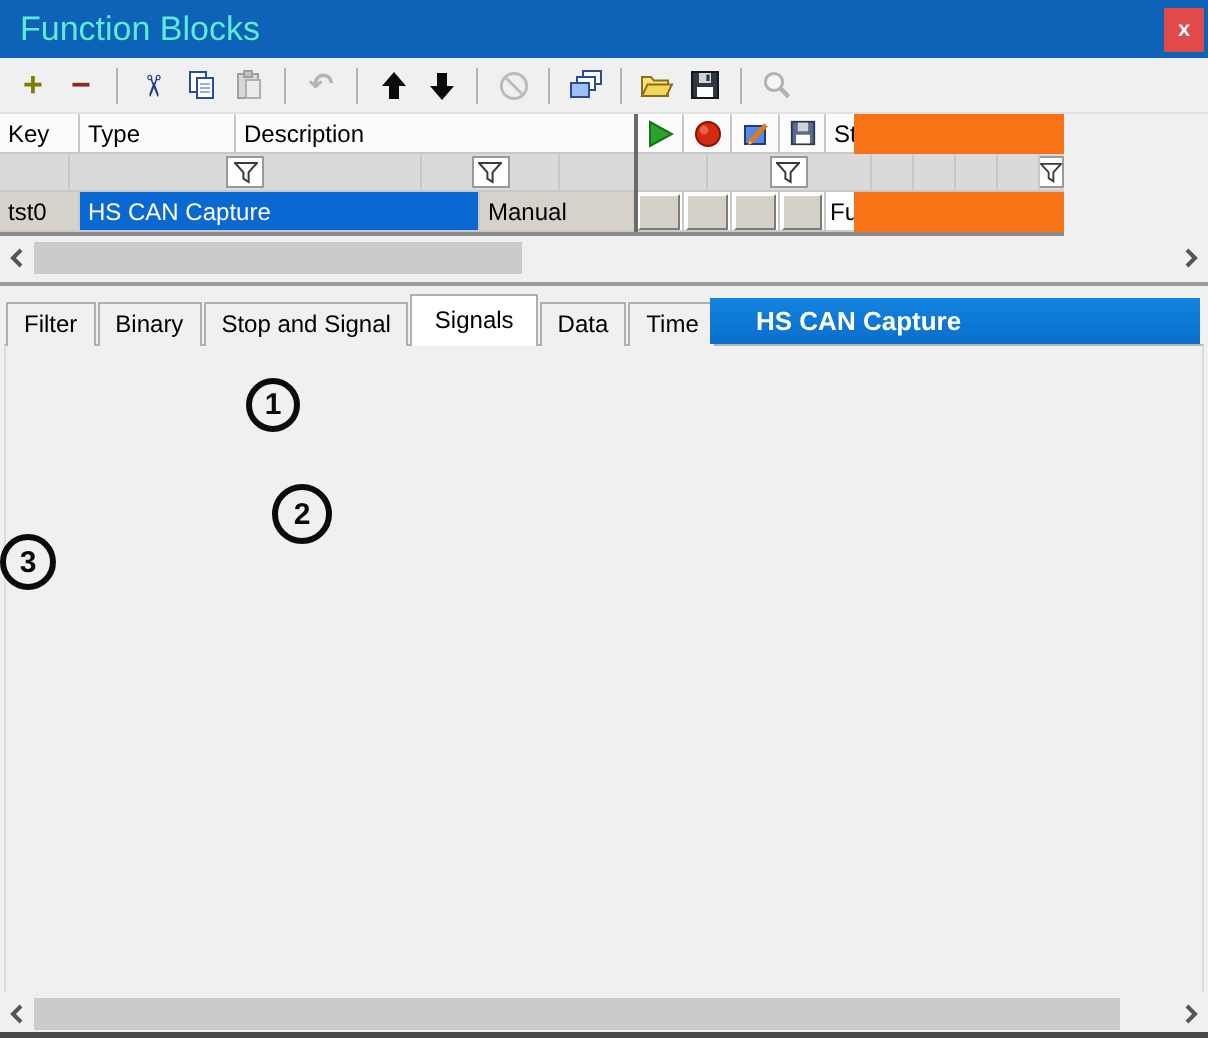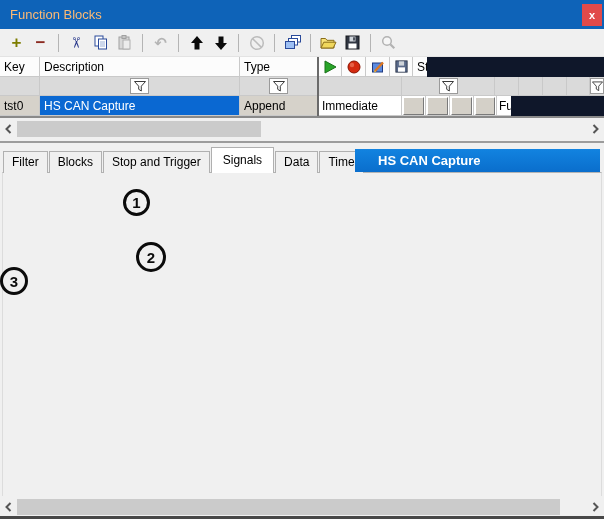--- a/index.html
+++ b/index.html
@@ -2,36 +2,36 @@
 <html><head>
 <meta charset="utf-8">
 <style>
   html,body{margin:0;padding:0;background:#cfcfcf;}
   .window{position:relative;width:604px;height:519px;background:#f0f0f0;
     font-family:"Liberation Sans","DejaVu Sans",sans-serif;font-size:12px;color:#000;
     overflow:hidden;}
 
   
   .titlebar{position:absolute;left:0;top:0;width:604px;height:29px;background:#0e63b8;}
-  .title-text{position:absolute;left:10px;top:0;line-height:29px;color:#fdba74;font-size:13px;}
+  .title-text{position:absolute;left:10px;top:0;line-height:29px;color:#5eead4;font-size:17px;}
   .close-btn{position:absolute;right:2px;top:4px;width:20px;height:22px;background:#e14a4a;
     color:#fff;font-size:11px;font-weight:bold;display:flex;align-items:center;justify-content:center;}
 
   
   .toolbar{position:absolute;left:0;top:29px;width:604px;height:28px;background:#f0f0f0;
     display:flex;align-items:center;padding-left:7px;box-sizing:border-box;gap:5px;border-bottom:1px solid #e3e3e3;}
   .tbtn{width:19px;height:20px;display:flex;align-items:center;justify-content:center;flex:0 0 auto;}
   .tsep{width:1px;height:18px;background:#b4b4b4;margin:0 3px;flex:0 0 auto;}
   .glyph-plus{color:#7d7d00;font-weight:900;font-size:17px;line-height:1;}
   .glyph-minus{color:#8b2a20;font-weight:900;font-size:17px;line-height:1;}
   .glyph-cut{color:#2a3a8c;font-size:15px;transform:rotate(90deg);display:inline-block;}
   .glyph-undo{color:#b4b4b4;font-weight:bold;font-size:15px;line-height:1;}
 
   
-  .grid{position:absolute;left:0;top:57px;width:604px;border-bottom:2px solid #8a8a8a;background:#0f172a;}
+  .grid{position:absolute;left:0;top:57px;width:532px;border-bottom:2px solid #8a8a8a;background:#f97316;}
   .grow{display:flex;}
   .gcell{box-sizing:border-box;border-right:1px solid #c9c9c9;border-bottom:1px solid #c9c9c9;
     overflow:hidden;white-space:nowrap;display:flex;align-items:center;}
   .hdr .gcell{height:20px;background:#fcfcfc;padding:0 4px;}
   .hdr .icon-cell{padding:0;justify-content:center;}
   .flt .gcell{height:19px;background:#dadada;padding:0;justify-content:center;}
   .dat .gcell{height:20px;background:#fff;padding:0 4px;}
   .c0{width:40px}.c1{width:200px}.c2{width:78px}.c3{width:84px}.c4{width:93px}
   .c5{width:24px}.c6{width:24px}.c7{width:24px}.c8{width:23px}.c9{width:14px;border-right:none}
   .cell-gray{background:#d6d2ca !important;}
@@ -171,22 +171,22 @@
       <svg width="15" height="15" viewBox="0 0 15 15">
         <circle cx="6" cy="6" r="4.3" fill="#f6f6f6" stroke="#b2b2b2" stroke-width="1.5"></circle>
         <line x1="9.3" y1="9.3" x2="13.3" y2="13.3" stroke="#b2b2b2" stroke-width="2.2"></line>
       </svg>
     </div>
   </div>
 
   <div class="grid">
     <div class="grow hdr">
       <div class="gcell c0">Key</div>
+      <div class="gcell c2">Type</div>
       <div class="gcell c1">Description</div>
-      <div class="gcell c2">Type</div>
       <div class="gcell c5 icon-cell">
         <svg width="14" height="14" viewBox="0 0 14 14">
           <polygon points="2,1 13,7 2,13" fill="#28a428" stroke="#187018"></polygon>
         </svg>
       </div>
       <div class="gcell c6 icon-cell">
         <svg width="14" height="14" viewBox="0 0 14 14">
           <circle cx="7" cy="7" r="6" fill="#d42a10" stroke="#8a1200"></circle>
           <circle cx="5" cy="5" r="2.2" fill="#f07a60" opacity="0.7"></circle>
         </svg>
@@ -239,22 +239,21 @@
         <div class="funnel-btn" style="width:13px;">
           <svg width="11" height="11" viewBox="0 0 12 11">
             <path d="M0.5 0.5 H11.5 L7.3 5.2 V10 L4.7 8.3 V5.2 Z" fill="#fdfdfd" stroke="#3a3a3a"></path>
           </svg>
         </div>
       </div>
     </div>
     <div class="grow dat">
       <div class="gcell c0 cell-gray">tst0</div>
       <div class="gcell c1 cell-sel">HS CAN Capture</div>
-      <div class="gcell c2 cell-gray">Append</div>
-      <div class="gcell c3">Immediate</div>
+      <div class="gcell c2 cell-gray">Manual</div>
       <div class="gcell c5 btn-cell">
           <div class="mini-btn"></div>
         </div>
       <div class="gcell c6 btn-cell">
           <div class="mini-btn"></div>
         </div>
       <div class="gcell c7 btn-cell">
           <div class="mini-btn"></div>
         </div>
       <div class="gcell c8 btn-cell">
@@ -276,22 +275,22 @@
       <svg width="7" height="10" viewBox="0 0 7 10">
         <polyline points="1.5,1 5.5,5 1.5,9" fill="none" stroke="#555" stroke-width="2"></polyline>
       </svg>
     </div>
   </div>
 
   <div class="split-line"></div>
 
   <div class="tabs">
     <div class="tab">Filter</div>
-    <div class="tab">Blocks</div>
-    <div class="tab">Stop and Trigger</div>
+    <div class="tab">Binary</div>
+    <div class="tab">Stop and Signal</div>
     <div class="tab active">Signals</div>
     <div class="tab">Data</div>
     <div class="tab">Time</div>
   </div>
   <div class="banner">HS CAN Capture</div>
 
   <div class="pane"></div>
 
   <div class="combo" style="left:18px;top:186px;width:450px;height:31px;">
     <span style="font-size:15px;padding-left:9px;">Manual save</span>

